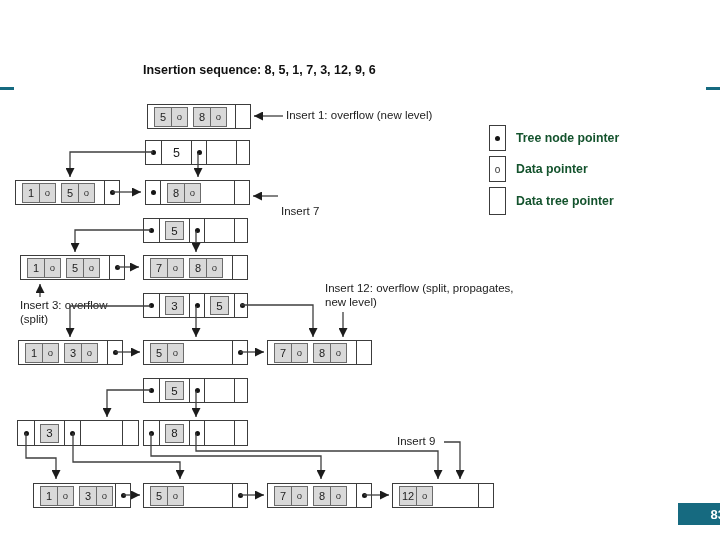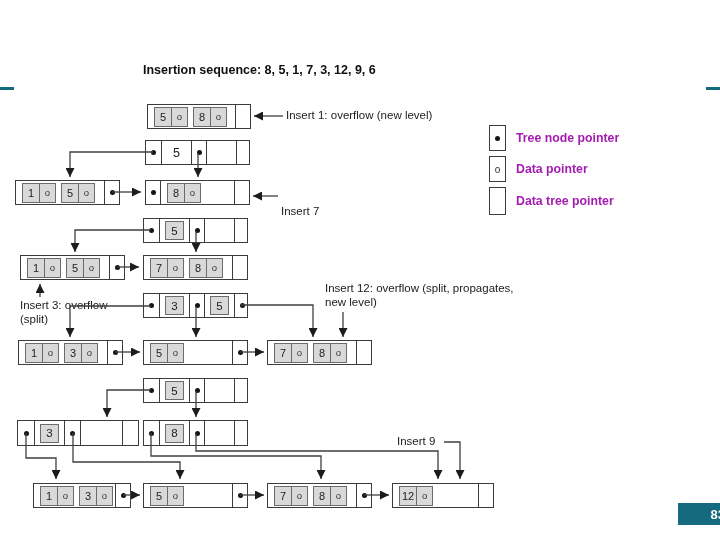--- a/index.html
+++ b/index.html
@@ -27,21 +27,21 @@
   .fig-title{font-weight:bold;font-size:13.5px;padding-right:25px;letter-spacing:.2px}
   .fig-subtitle{font-size:12.3px;margin-top:2px}
   .fig-subtitle sup,.fig-subtitle sub{font-size:8px}
   .fig-subtitle i{font-family:"Liberation Serif",serif;font-style:italic}
 
   .seq{position:absolute;left:143px;top:63px;font-weight:bold;font-size:12.5px;color:#101010}
 
   .legend{position:absolute;left:489px;top:125px}
   .legend-item{display:flex;align-items:center;margin-bottom:5px}
   .lbox{width:17px;border:1.5px solid #3c3c3c;display:flex;align-items:center;justify-content:center;background:#fff}
-  .llabel{margin-left:10px;font-weight:bold;font-size:12.3px;color:#a21caf;white-space:nowrap}
+  .llabel{margin-left:10px;font-weight:bold;font-size:12.3px;color:#14532d;white-space:nowrap}
   .lgo{font-size:10px;color:#333}
 
   .rule{position:absolute;height:2.5px;background:var(--teal,#166a80)}
   .pagebox{position:absolute;left:678px;top:503px;width:52px;height:22px;background:var(--teal,#166a80);
            display:flex;align-items:center;justify-content:flex-end;padding-right:5px;
            color:#fff;font-weight:bold;font-size:13px}
 </style>
 </head>
 <body>
 

